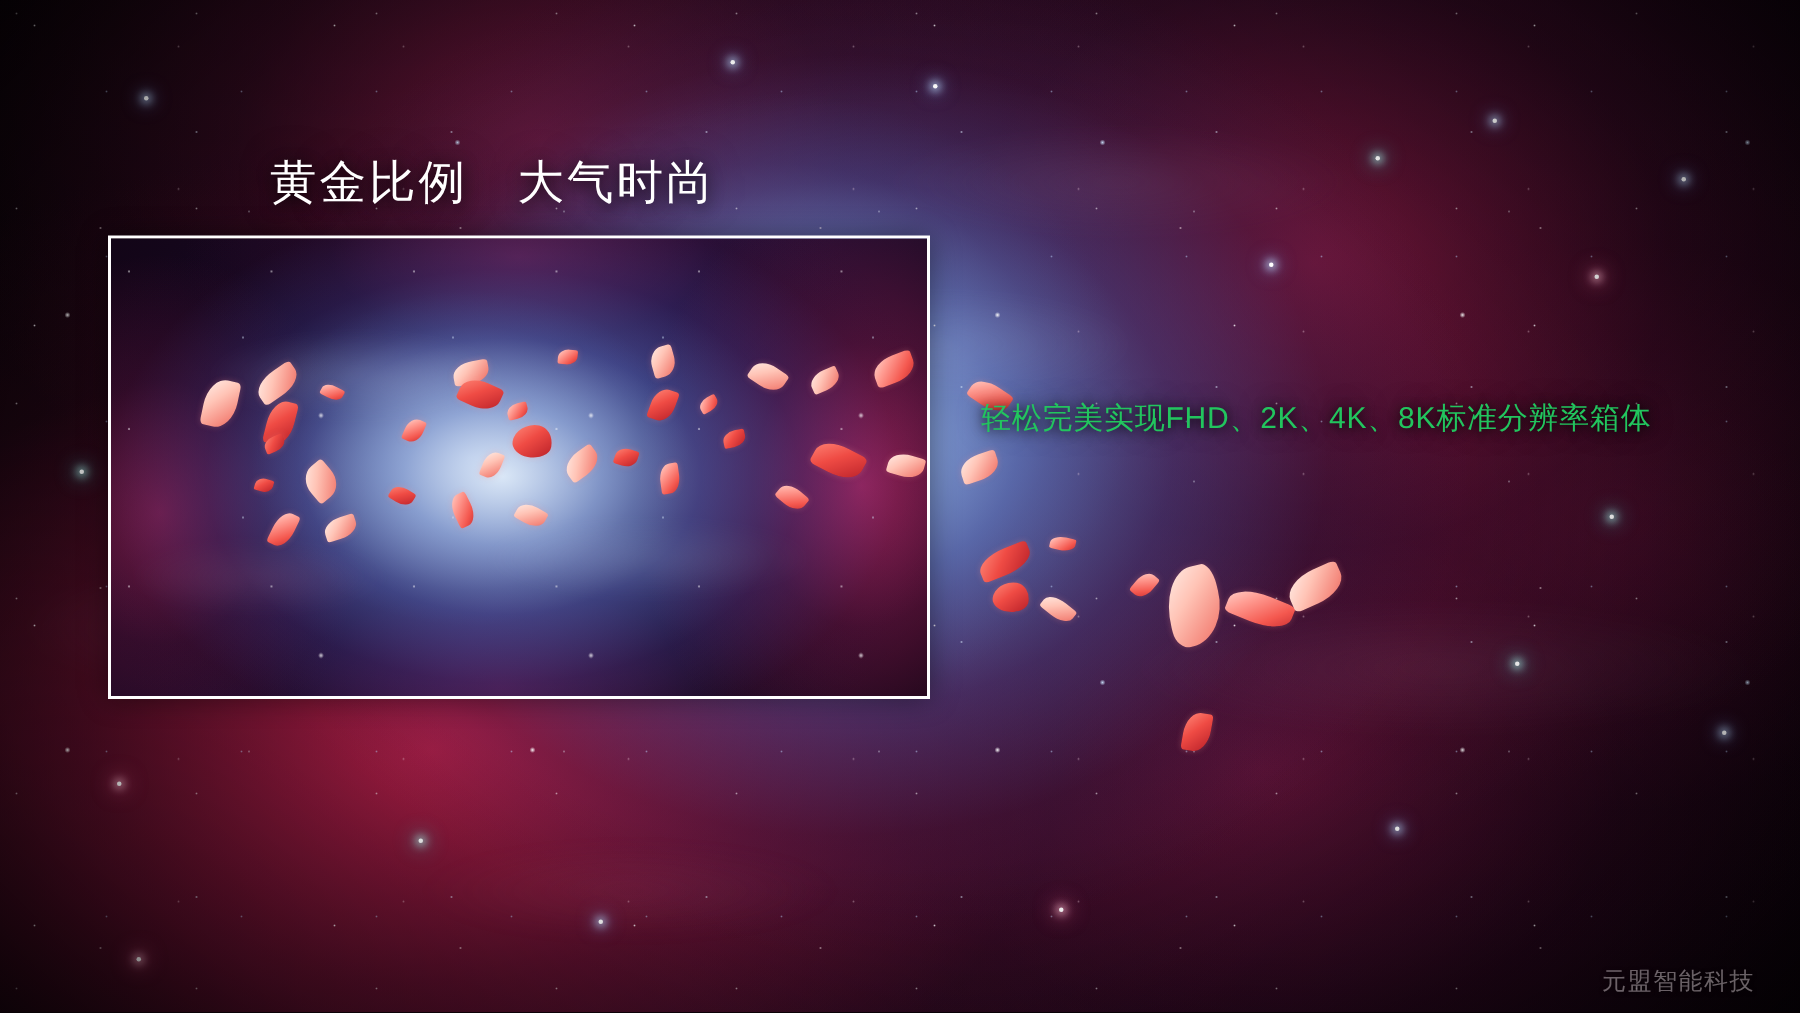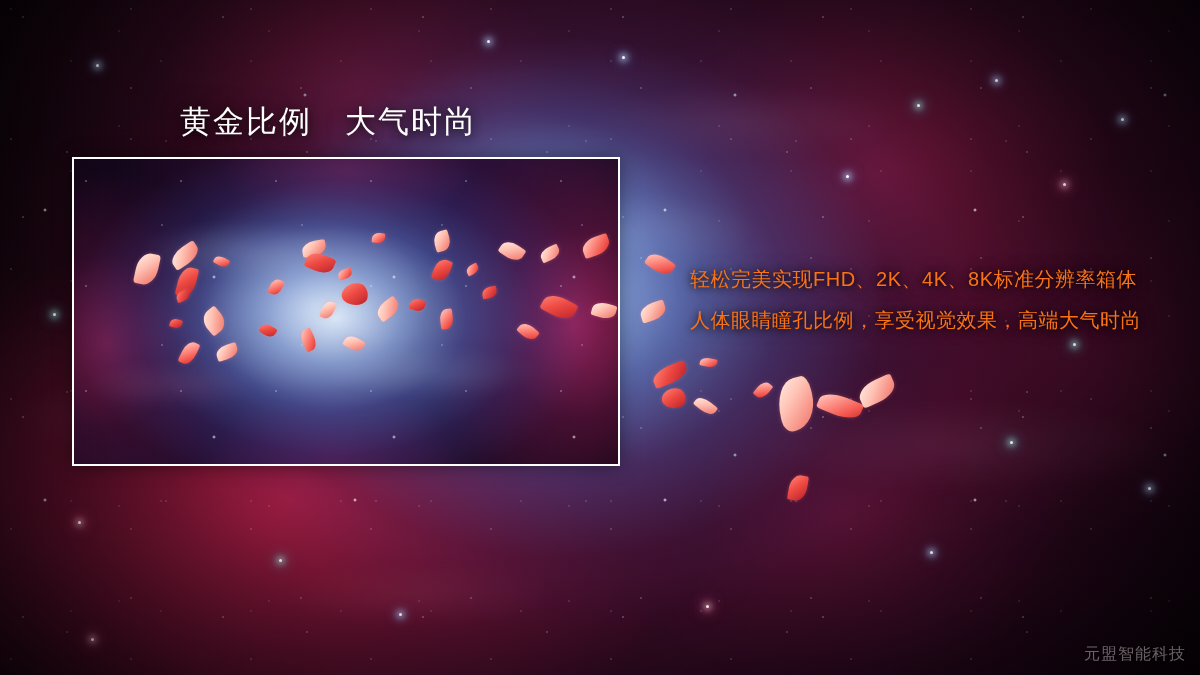--- a/index.html
+++ b/index.html
@@ -130,32 +130,32 @@
   
   #title{
     position:absolute;left:180px;top:101px;
     color:#ffffff;
     font-size:31px;
     letter-spacing:2px;
     white-space:pre;
     text-shadow:0 2px 10px rgba(0,0,0,.75),0 0 22px rgba(0,0,0,.5);
   }
   #body-text{
-    position:absolute;left:690px;top:259px;
-    color:#f97316;
+    position:absolute;left:654px;top:259px;
+    color:#22c55e;
     font-size:20px;
     line-height:41px;
     letter-spacing:.5px;
     white-space:nowrap;
     text-shadow:0 1px 7px rgba(0,0,0,.85),0 0 16px rgba(0,0,0,.6);
   }
   #body-text .line{display:block;}
 
   #watermark{
-    position:absolute;right:14px;bottom:10px;
+    position:absolute;right:30px;bottom:10px;
     color:rgba(198,186,192,.52);
     font-size:16px;
     letter-spacing:1px;
     text-shadow:0 1px 3px rgba(0,0,0,.6);
   }
 </style>
 </head>
 <body>
 
 <div id="slide">
@@ -245,18 +245,17 @@
       <span class="petal light" style="left:62px;top:94px;width:22px;height:32px;transform:rotate(12deg);"></span>
       <span class="petal deep" style="left:102px;top:132px;width:14px;height:10px;transform:rotate(-22deg);"></span>
       <span class="petal" style="left:196px;top:120px;width:12px;height:16px;transform:rotate(24deg);"></span>
     </div>
   </div>
 
   <div id="title">黄金比例　大气时尚</div>
 
   <div id="body-text">
     <span class="line">轻松完美实现FHD、2K、4K、8K标准分辨率箱体</span>
-    <span class="line">人体眼睛瞳孔比例，享受视觉效果，高端大气时尚</span>
   </div>
 
   <div id="watermark">元盟智能科技</div>
 
 </div>
 
 </body></html>

